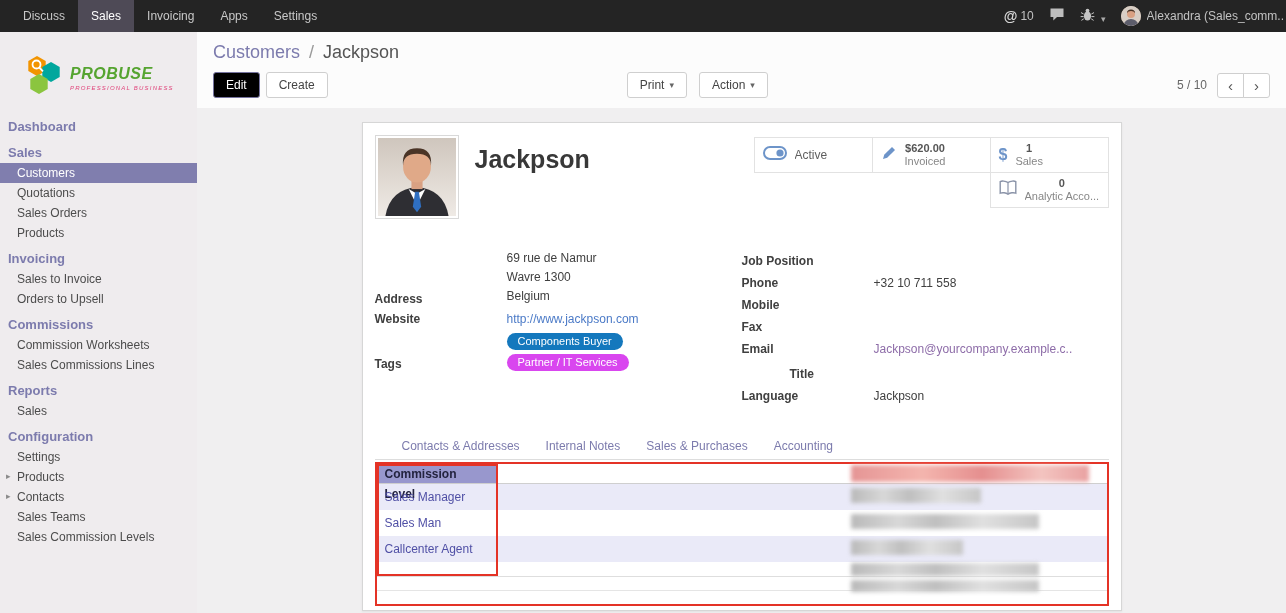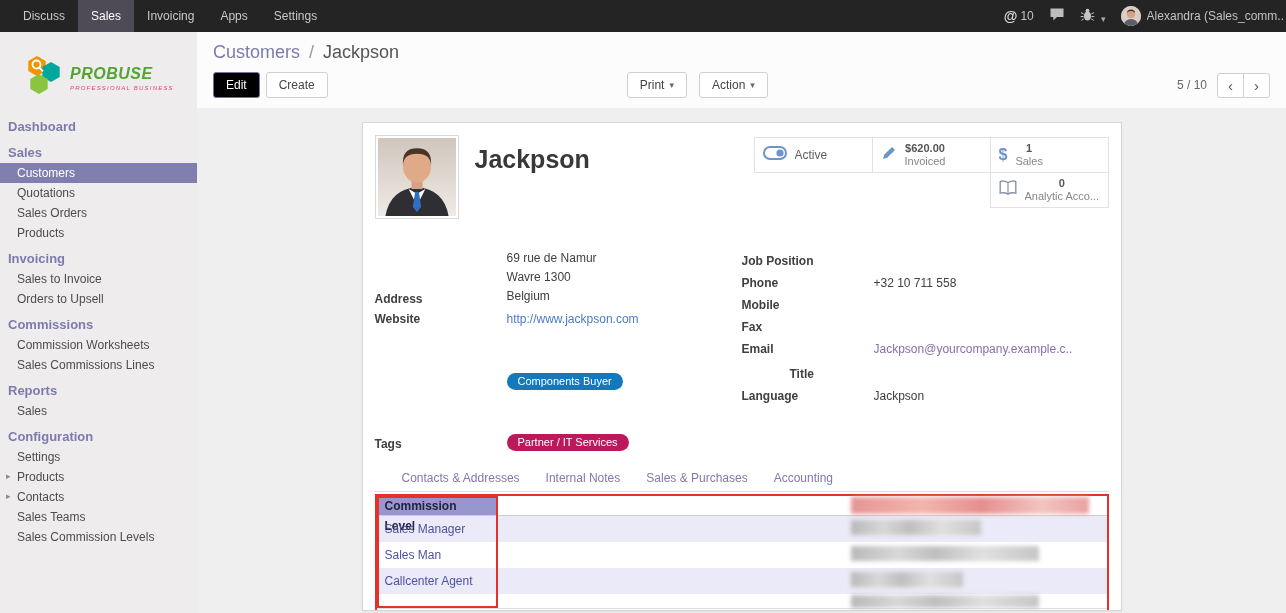--- a/index.html
+++ b/index.html
@@ -75,27 +75,27 @@
   
   .fields { display: flex; margin-top: 18px; font-size: 12px; }
   .fcol { width: 50%; padding-right: 12px; }
   .frow { display: flex; margin-bottom: 3px; min-height: 16px; align-items: flex-end; }
   .flabel { width: 132px; flex: 0 0 132px; font-weight: bold; color: #404040; padding-top: 1px; }
   .fval { color: #404040; }
   .addr-line { line-height: 19px; }
   .link-blue { color: #4b7ac7; cursor: pointer; }
   .link-purple { color: #8d6ca8; cursor: pointer; }
   .tag-stack { display: flex; flex-direction: column; gap: 4px; align-items: flex-start; }
-  .tag { border-radius: 10px; color: #fff; font-size: 11px; padding: 2px 11px; line-height: 13px; margin-top: 40px; }
+  .tag { border-radius: 10px; color: #fff; font-size: 11px; padding: 2px 11px; line-height: 13px; }
   .tag.blue { background: #1478bd; }
-  .tag.purple { background: #be185d; }
+  .tag.purple { background: #d946ef; }
   .rrow { min-height: 19px; }
 
   
-  .tabs { display: flex; margin-top: 10px; border-bottom: 1px solid #ddd; padding-left: 14px; position: relative; }
+  .tabs { display: flex; margin-top: 26px; border-bottom: 1px solid #ddd; padding-left: 14px; position: relative; }
   .tab { padding: 7px 13px 6px; font-size: 12px; color: #7c7bad; cursor: pointer; white-space: nowrap; }
   .tab.active { color: #333; background: #fff; border: 1px solid #ddd; border-bottom: 1px solid #fff; margin-bottom: -1px; outline: 2px solid #e43326; }
 
   
   .table-wrap { border: 2px solid #e43326; margin-top: 2px; position: relative; background: #fff; height: 144px; }
   .trow { display: flex; height: 26px; line-height: 26px; font-size: 12px; }
   .trow.head { height: 20px; line-height: 20px; border-bottom: 1px solid #cfcfcf; }
   .cell-level { width: 120px; flex: 0 0 120px; padding: 0 8px; color: #4f4fa5; cursor: pointer; }
   .trow.head .cell-level { background: #9897cd; font-weight: bold; color: #23233f; border-right: 1px solid #8a89c0; }
   .trow.odd { background: #eaeaf8; }

